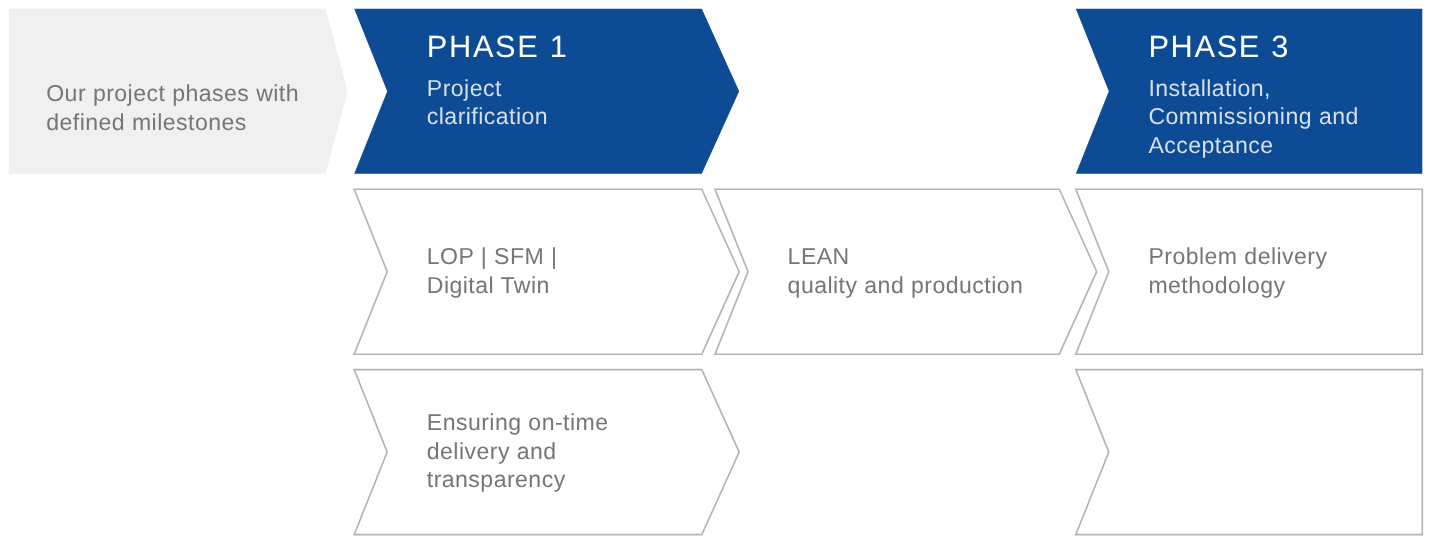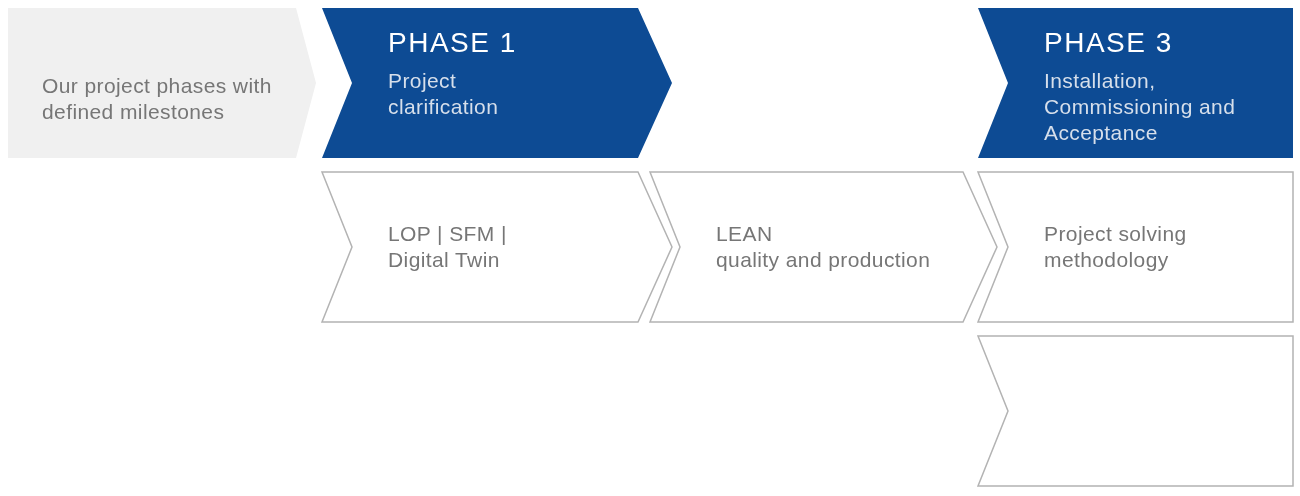--- a/index.html
+++ b/index.html
@@ -123,28 +123,36 @@
         <polygon class="fill-outline" points="0,0 313,0 347,75 313,150 0,150 30,75"></polygon>
       </svg>
       <div class="cell-text">LEAN
 quality and production</div>
     </div>
 
     <div class="shape col-3">
       <svg viewBox="0 0 315 150" preserveAspectRatio="none">
         <polygon class="fill-outline" points="0,0 315,0 315,150 0,150 30,75"></polygon>
       </svg>
-      <div class="cell-text">Project solving
+      <div class="cell-text">Problem delivery
 methodology</div>
     </div>
   </div>
 
   <div class="row row-3">
 
 
+    <div class="shape col-1">
+      <svg viewBox="0 0 350 150" preserveAspectRatio="none">
+        <polygon class="fill-outline" points="0,0 316,0 350,75 316,150 0,150 30,75"></polygon>
+      </svg>
+      <div class="cell-text">Ensuring on-time
+delivery and
+transparency</div>
+    </div>
 
 
     <div class="shape col-3">
       <svg viewBox="0 0 315 150" preserveAspectRatio="none">
         <polygon class="fill-outline" points="0,0 315,0 315,150 0,150 30,75"></polygon>
       </svg>
     </div>
   </div>
 
 </div>

